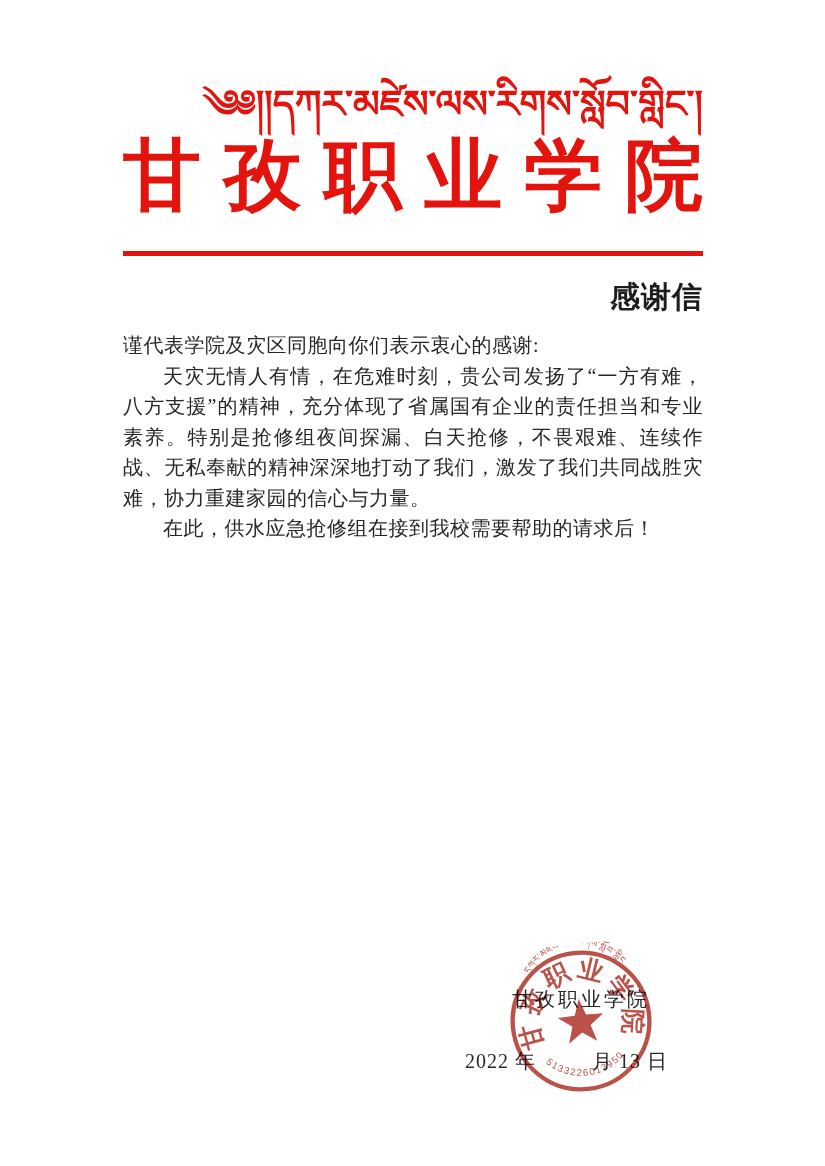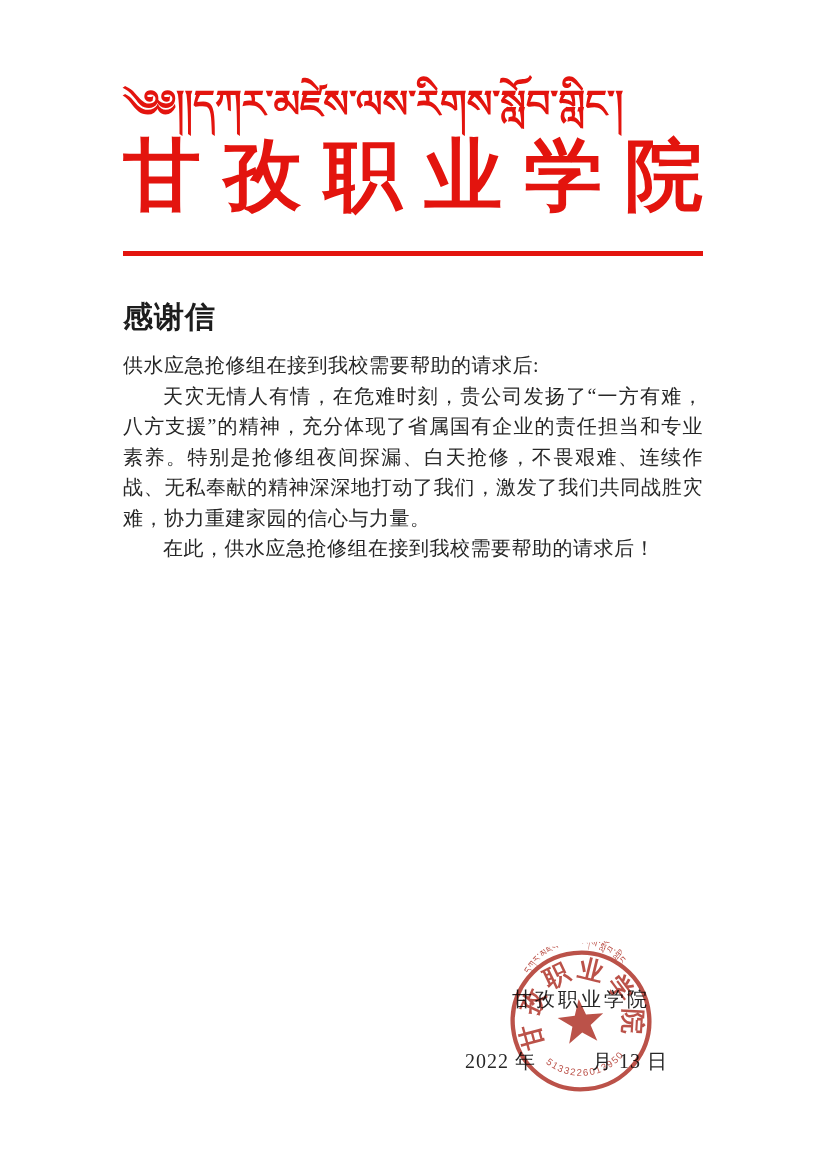--- a/index.html
+++ b/index.html
@@ -16,21 +16,21 @@
     color:var(--ink);
     overflow:hidden;
   }
   .page{
     position:absolute;inset:0;
     padding:0 122px 0 123px;
   }
   
   .tibetan-line{
     margin-top:80px;
-    text-align:left;
+    text-align:right;
     font-size:38px;
     line-height:1.3;
     color:var(--accent);
     font-weight:bold;
     white-space:nowrap;
   }
   .school-name{
     margin-top:4px;
     display:flex;
     justify-content:space-between;
@@ -44,22 +44,22 @@
     line-height:1.1;
   }
   .red-rule{
     margin-top:22px;
     height:5px;
     background:var(--accent);
     width:100%;
   }
   
   .letter-title{
-    margin-top:41px;
-    text-align:left;
+    margin-top:21px;
+    text-align:right;
     font-family:"Liberation Sans","DejaVu Sans",sans-serif;
     font-size:30px;
     font-weight:700;
     letter-spacing:1px;
     color:#1d1d1d;
   }
   
   .body-text{
     margin-top:12px;
     font-size:20px;
@@ -113,21 +113,21 @@
     <span>业</span>
     <span>学</span>
     <span>院</span>
   </div>
 
   <div class="red-rule"></div>
 
   <h1 class="letter-title">感谢信</h1>
 
   <div class="body-text">
-    <p>供水应急抢修组在接到我校需要帮助的请求后:</p>
+    <p>谨代表学院及灾区同胞向你们表示衷心的感谢:</p>
     <p class="indent">天灾无情人有情，在危难时刻，贵公司发扬了“一方有难，八方支援”的精神，充分体现了省属国有企业的责任担当和专业素养。特别是抢修组夜间探漏、白天抢修，不畏艰难、连续作战、无私奉献的精神深深地打动了我们，激发了我们共同战胜灾难，协力重建家园的信心与力量。</p>
     <p class="indent">在此，供水应急抢修组在接到我校需要帮助的请求后！</p>
   </div>
 
 </div>
 
 <div class="sig-org">甘孜职业学院</div>
 <div class="sig-date">
   <span>2022 年</span><span class="date-gap"></span><span>月 13 日</span>
 </div>

